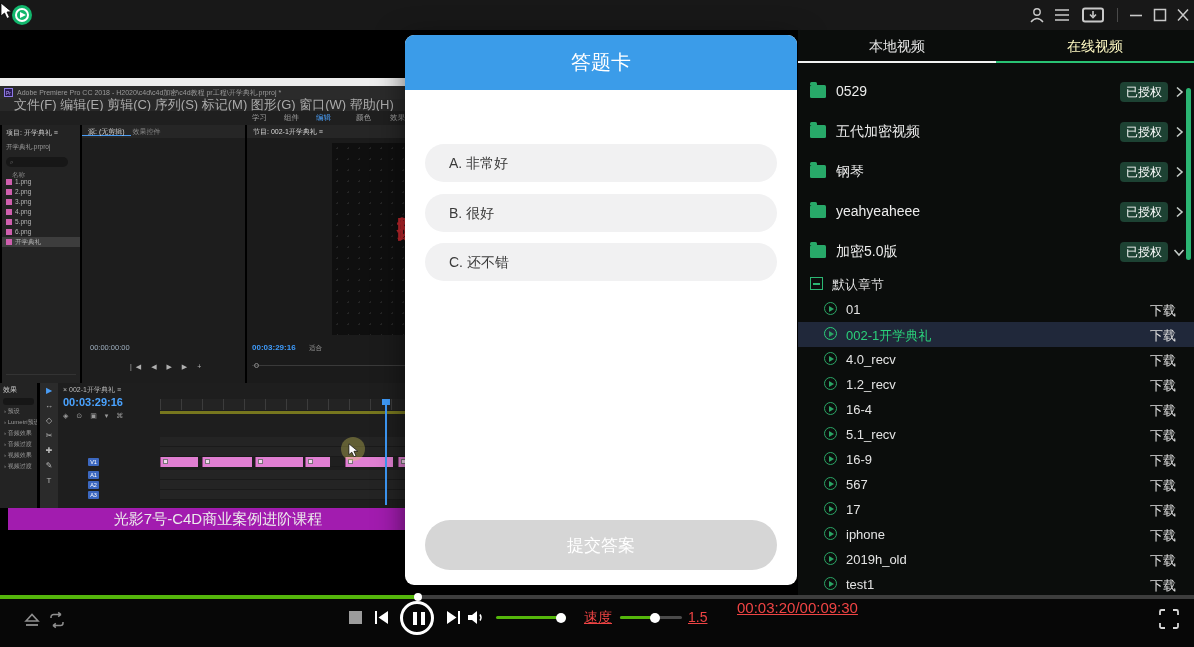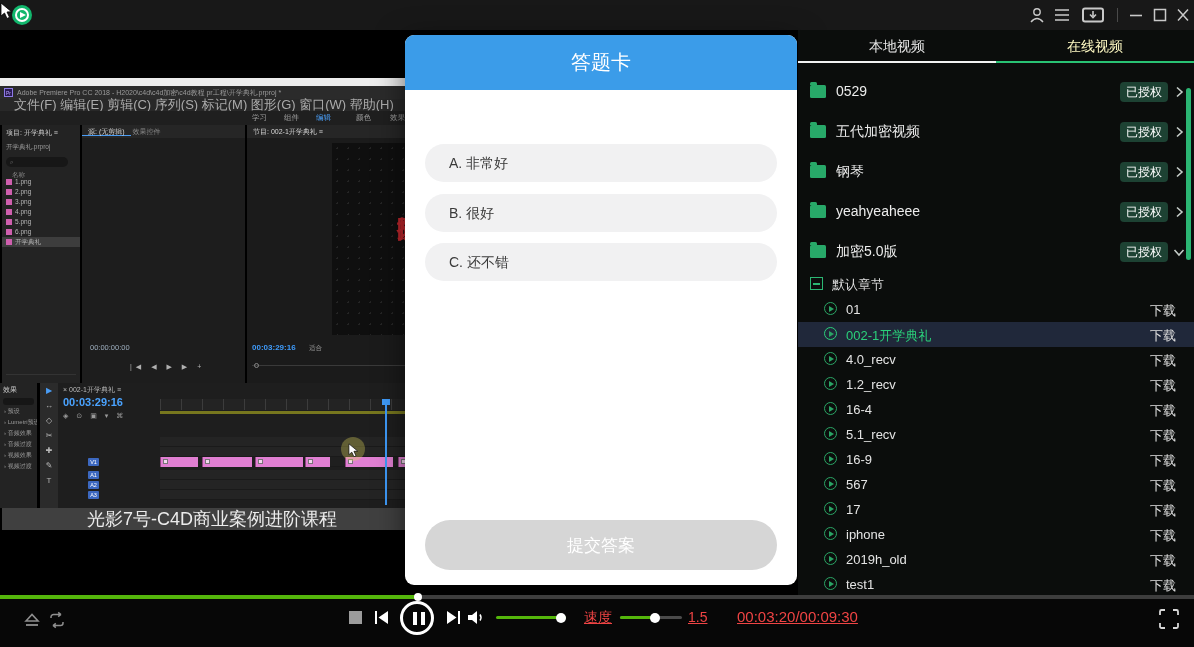--- a/index.html
+++ b/index.html
@@ -24,21 +24,21 @@
   .pm-ws{position:absolute;left:0;top:81px;width:420px;height:14px;background:#1f1f1f;color:#9f9f9f;font-size:7.5px;line-height:14px;}
   .pm-ws span{position:absolute;top:0;}
   .pm-panel{position:absolute;background:#232323;}
   .pm-row{position:absolute;left:4px;color:#b5b5b5;font-size:6.5px;line-height:10px;white-space:nowrap;width:70px;}
   .chip{display:inline-block;width:6px;height:6px;background:#cf5fae;margin-right:3px;vertical-align:middle;}
   .pm-clip{position:absolute;top:74px;height:10px;background:#e07fd2;border-left:1px solid #8e4481;}
   .pm-clip i{position:absolute;left:2px;top:2px;width:5px;height:5px;background:#f4d7ef;border:0.5px solid #777;}
   .trk{position:absolute;left:102px;width:250px;background:#242424;border-bottom:1px solid #1a1a1a;}
   .tchip{position:absolute;width:11px;height:8px;background:#3c68c0;color:#fff;font-size:5.5px;line-height:8px;text-align:center;border-radius:1px;}
   .fx-item{color:#9a9a9a;font-size:6px;line-height:11px;padding-left:4px;white-space:nowrap;overflow:hidden;}
-  .caption-strip{position:absolute;left:2px;top:478px;width:420px;height:22px;background:#404040;color:#ececec;font-size:18px;line-height:22px;text-align:center;white-space:nowrap;}
+  .caption-strip{position:absolute;left:8px;top:478px;width:420px;height:22px;background:#a21caf;color:#ececec;font-size:15px;line-height:22px;text-align:center;white-space:nowrap;}
 
   
   .dialog{position:absolute;left:405px;top:35px;width:392px;height:550px;background:#fff;border-radius:9px;box-shadow:0 6px 30px rgba(0,0,0,.55);}
   .dlg-header{position:absolute;left:0;top:0;width:392px;height:55px;background:#3b9ce9;border-radius:9px 9px 0 0;color:#fff;font-size:20px;line-height:55px;text-align:center;}
   .dlg-question{position:absolute;left:20px;top:72px;font-size:15px;color:#333;}
   .opt{position:absolute;left:20px;width:352px;height:38px;border-radius:19px;background:#f1f1f2;color:#3a3a3a;font-size:14px;line-height:38px;padding-left:24px;cursor:pointer;}
   .dlg-submit{position:absolute;left:20px;top:485px;width:352px;height:50px;border:none;border-radius:25px;background:#d6d6d6;color:#fff;font-size:17px;}
 
   
   .sidebar{position:absolute;left:798px;top:30px;width:396px;height:565px;background:#0b0d0c;overflow:hidden;}
@@ -395,20 +395,20 @@
     <div class="slider" style="left:496px;top:21px;width:70px;background:#54b60b;">
         <div class="sl-dot" style="left:60px"></div>
       </div>
 
     <div class="pb-text" style="left:584px;top:14px;font-size:14px;">速度</div>
     <div class="slider" style="left:620px;top:21px;width:62px;background:#4a4a4a;">
       <div style="position:absolute;left:0;top:0;width:35px;height:3px;border-radius:2px;background:#54b60b;"></div>
       <div class="sl-dot" style="left:30px"></div>
     </div>
     <div class="pb-text" style="left:688px;top:14px;font-size:14px;">1.5</div>
-    <div class="pb-text" style="left:737px;top:13px;font-size:15px;">00:03:20/00:09:30</div>
+    <div class="pb-text" style="left:737px;top:4px;font-size:15px;">00:03:20/00:09:30</div>
 
     <svg class="pb-ico" style="left:1158px;top:13px" width="22" height="22" viewBox="0 0 22 22">
         <path d="M2 7V3.5 a1.5 1.5 0 011.5-1.5 H7 M15 2h3.5 a1.5 1.5 0 011.5 1.5 V7 M20 15v3.5 a1.5 1.5 0 01-1.5 1.5 H15 M7 20H3.5 a1.5 1.5 0 01-1.5-1.5 V15" fill="none" stroke="#d8d8d8" stroke-width="1.8"></path>
       </svg>
   </div>
 
 </div>
 
 </body></html>

